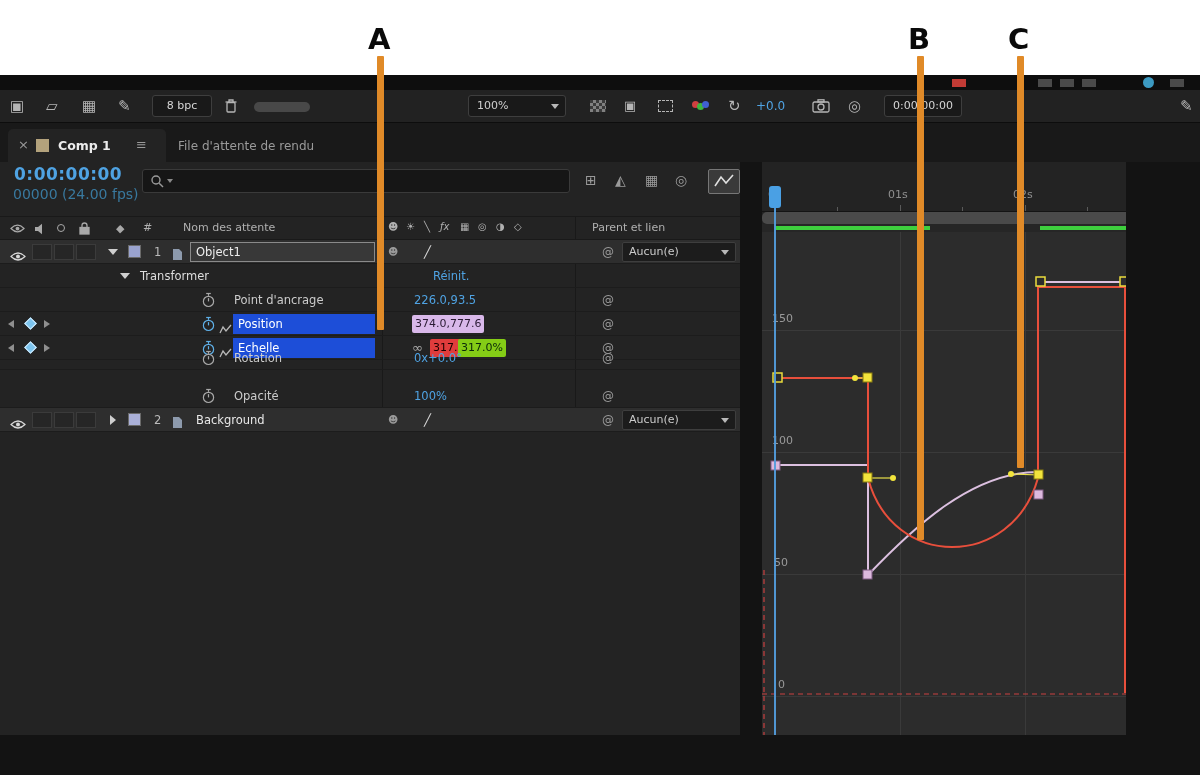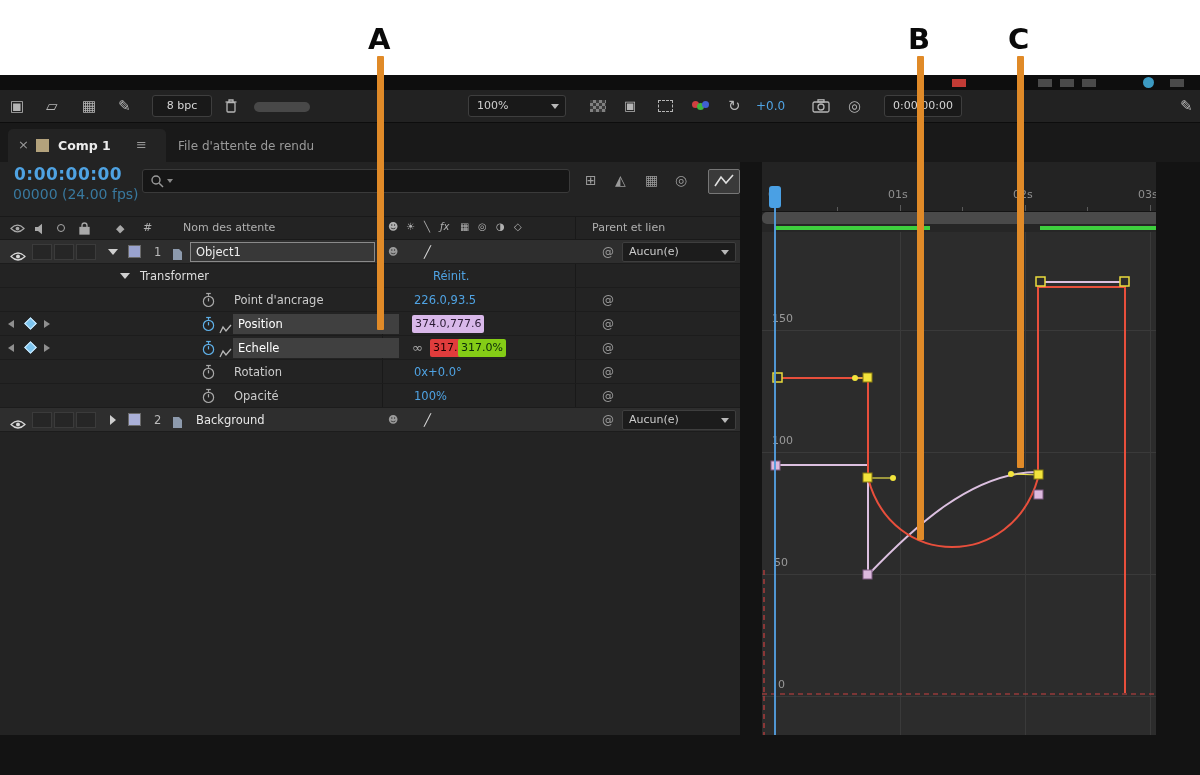--- a/index.html
+++ b/index.html
@@ -21,35 +21,35 @@
   .chev { position:absolute; right:6px; top:8px; width:0; height:0; border-left:4px solid transparent; border-right:4px solid transparent; border-top:5px solid #b8b8b8; }
   .checker { width:16px; height:12px; background-image:linear-gradient(45deg,#808080 25%,transparent 25%,transparent 75%,#808080 75%),linear-gradient(45deg,#808080 25%,#3a3a3a 25%,#3a3a3a 75%,#808080 75%); background-size:6px 6px; background-position:0 0,3px 3px; }
   .rgb-dot { position:absolute; width:7px; height:7px; border-radius:50%; }
 
   .tabrow { position:absolute; left:0; top:48px; width:1200px; height:39px; background:#191919; }
   .tab-active { position:absolute; left:8px; top:6px; width:158px; height:33px; background:#232323; border-radius:5px 5px 0 0; }
 
   
   .panel { position:absolute; left:0; top:87px; width:1200px; height:613px; background:#131313; }
   .left-panel { position:absolute; left:0; top:0; width:740px; height:573px; background:#232323; overflow:hidden; }
-  .graph-panel { position:absolute; left:762px; top:0; width:394px; height:573px; background:#232323; overflow:hidden; }
+  .graph-panel { position:absolute; left:762px; top:0; width:364px; height:573px; background:#232323; overflow:hidden; }
 
   .search { position:absolute; left:142px; top:7px; width:428px; height:24px; background:#161616; border:1px solid #3a3a3a; border-radius:3px; }
   .ge-btn { position:absolute; left:708px; top:7px; width:32px; height:25px; background:#3a3a3a; border:1px solid #777; border-radius:2px; text-align:center; }
 
   .tl-header { position:absolute; left:0; top:54px; width:740px; height:24px; background:#232323; border-top:1px solid #191919; border-bottom:1px solid #191919; font-size:11px; color:#b0b0b0; }
   .row { position:absolute; left:0; width:740px; height:24px; border-bottom:1px solid #1c1c1c; font-size:11.5px; line-height:24px; color:#cccccc; }
   .layer-row { background:#2e2e2e; }
   .vsep { position:absolute; width:1px; background:#191919; }
   .cellbox { position:absolute; top:4px; width:20px; height:16px; background:#262626; border:1px solid #3b3b3b; }
   .tri-down { position:absolute; width:0; height:0; border-left:5px solid transparent; border-right:5px solid transparent; border-top:6px solid #cfcfcf; }
   .tri-right { position:absolute; width:0; height:0; border-top:5px solid transparent; border-bottom:5px solid transparent; border-left:6px solid #cfcfcf; }
   .swatch { position:absolute; top:5px; width:13px; height:13px; border:1px solid #6a6a6a; background:#9aa3cf; }
   .name-box { position:absolute; left:190px; top:2px; width:185px; height:20px; background:#383838; border:1px solid #8a8a8a; color:#eeeeee; padding-left:5px; line-height:18px; }
-  .prop-hl { position:absolute; left:233px; top:2px; width:166px; height:20px; background:#404040; color:#ffffff; padding-left:5px; line-height:20px; }
+  .prop-hl { position:absolute; left:233px; top:2px; width:142px; height:20px; background:#1d4ed8; color:#ffffff; padding-left:5px; line-height:20px; }
   .blue-val { position:absolute; left:414px; color:#4fa3e3; }
   .mini-dd { position:absolute; left:622px; top:2px; width:114px; height:20px; background:#1c1c1c; border:1px solid #3e3e3e; border-radius:2px; color:#cccccc; font-size:11px; line-height:18px; padding-left:6px; }
   .mini-dd .chev { top:7px; }
   .pickwhip { position:absolute; left:602px; color:#9a9a9a; font-size:12px; }
   .kf-arrow-l { position:absolute; top:8px; width:0; height:0; border-top:4px solid transparent; border-bottom:4px solid transparent; border-right:6px solid #8f8f8f; }
   .kf-arrow-r { position:absolute; top:8px; width:0; height:0; border-top:4px solid transparent; border-bottom:4px solid transparent; border-left:6px solid #8f8f8f; }
   .kf-diamond { position:absolute; top:7px; width:9px; height:9px; background:#7cc4ee; border:1px solid #d6eeff; transform:rotate(45deg); }
   .sw { position:absolute; top:4px; }
   .val-chip { position:absolute; top:3px; height:18px; font-size:11px; line-height:18px; padding:0 3px; border-radius:2px; }
 
@@ -303,21 +303,21 @@
                 <polyline points="1,9 4,3 7,7 12,1" fill="none" stroke="#b8b8b8" stroke-width="1.3"></polyline>
               </svg>
           </span>
           <span class="prop-hl">Echelle</span>
           <span class="abs" style="left:412px;color:#a8a8a8;font-size:13px;">∞</span>
           <span class="val-chip" style="left:430px;background:#e03c3c;color:#1d0000;">317.0,</span>
           <span class="val-chip" style="left:458px;background:#84cc16;color:#0a2a0a;">317.0%</span>
           <span class="pickwhip">@</span>
         </div>
 
-        <div class="row" style="top:198px;text-align:center;">
+        <div class="row" style="top:184px;text-align:center;">
           <span class="sw" style="left:202px;color:#a8a8a8;">
             <svg width="13" height="16" viewBox="0 0 14 17">
                 <g fill="none" stroke="currentColor" stroke-width="1.3">
                   <circle cx="7" cy="10" r="5.5"></circle>
                   <line x1="7" y1="10" x2="7" y2="6.5"></line>
                   <line x1="4.5" y1="1.5" x2="9.5" y2="1.5"></line>
                   <line x1="7" y1="1.5" x2="7" y2="4"></line>
                 </g>
               </svg>
           </span>

